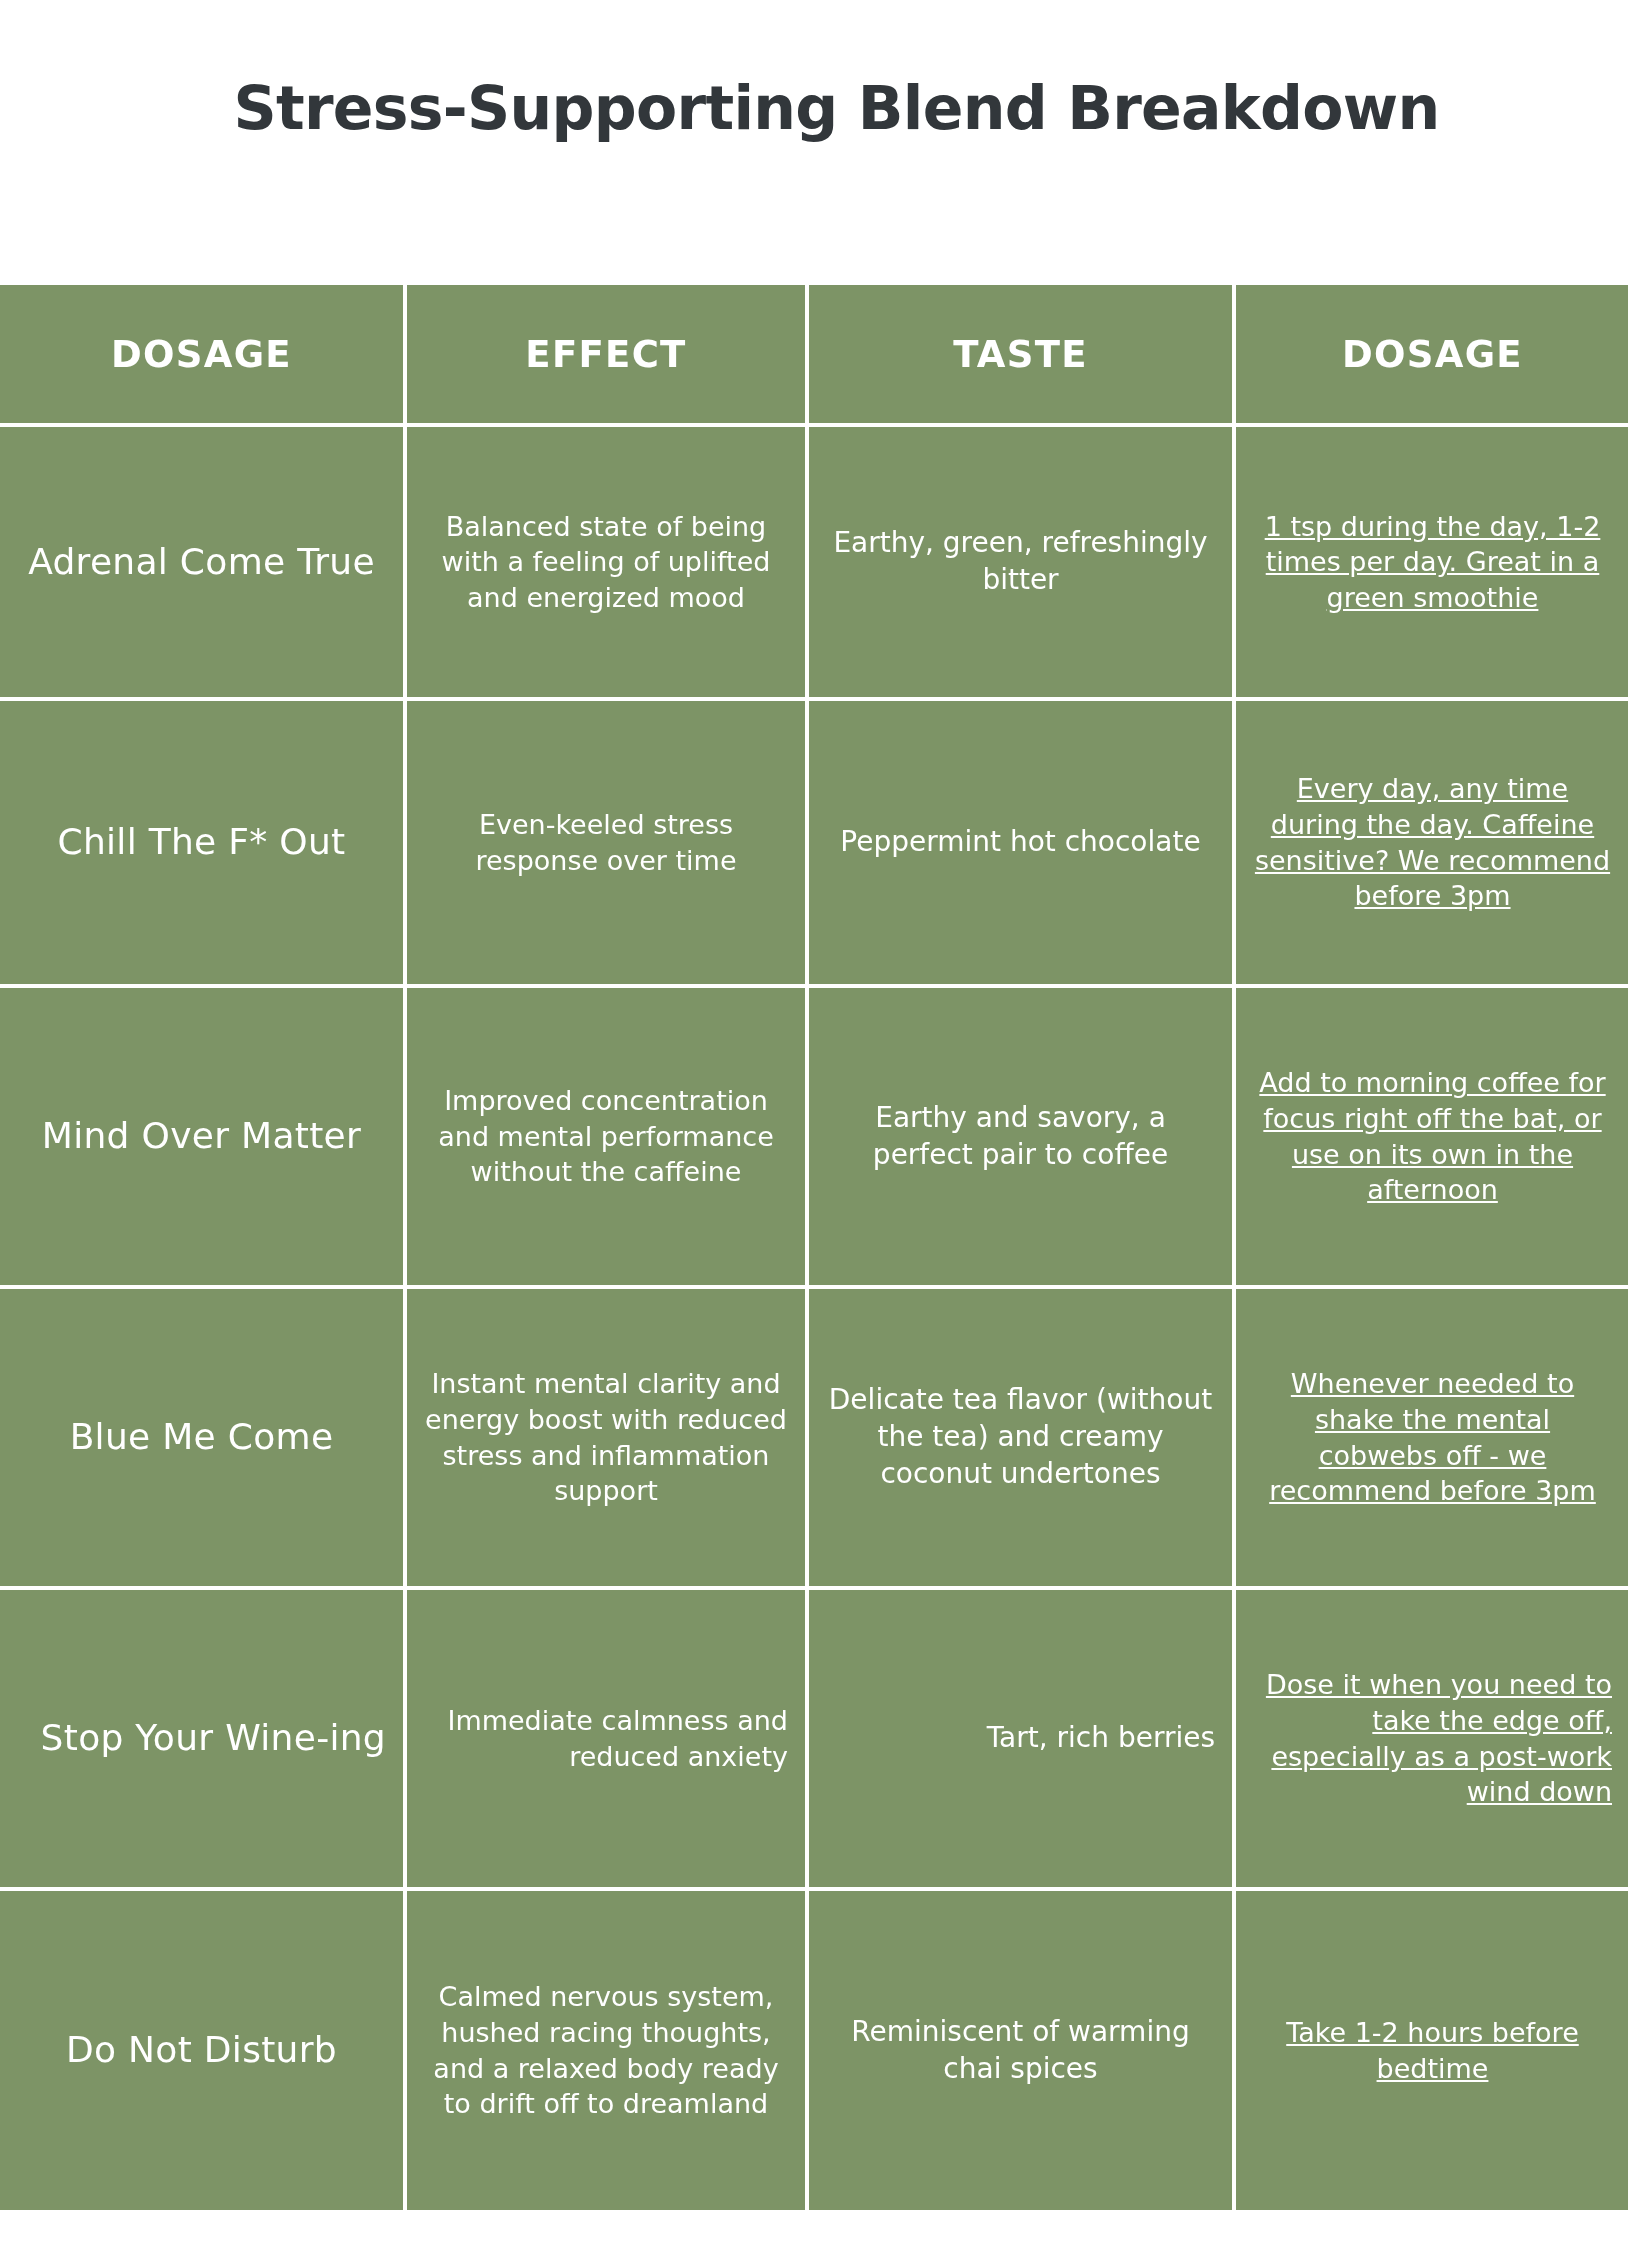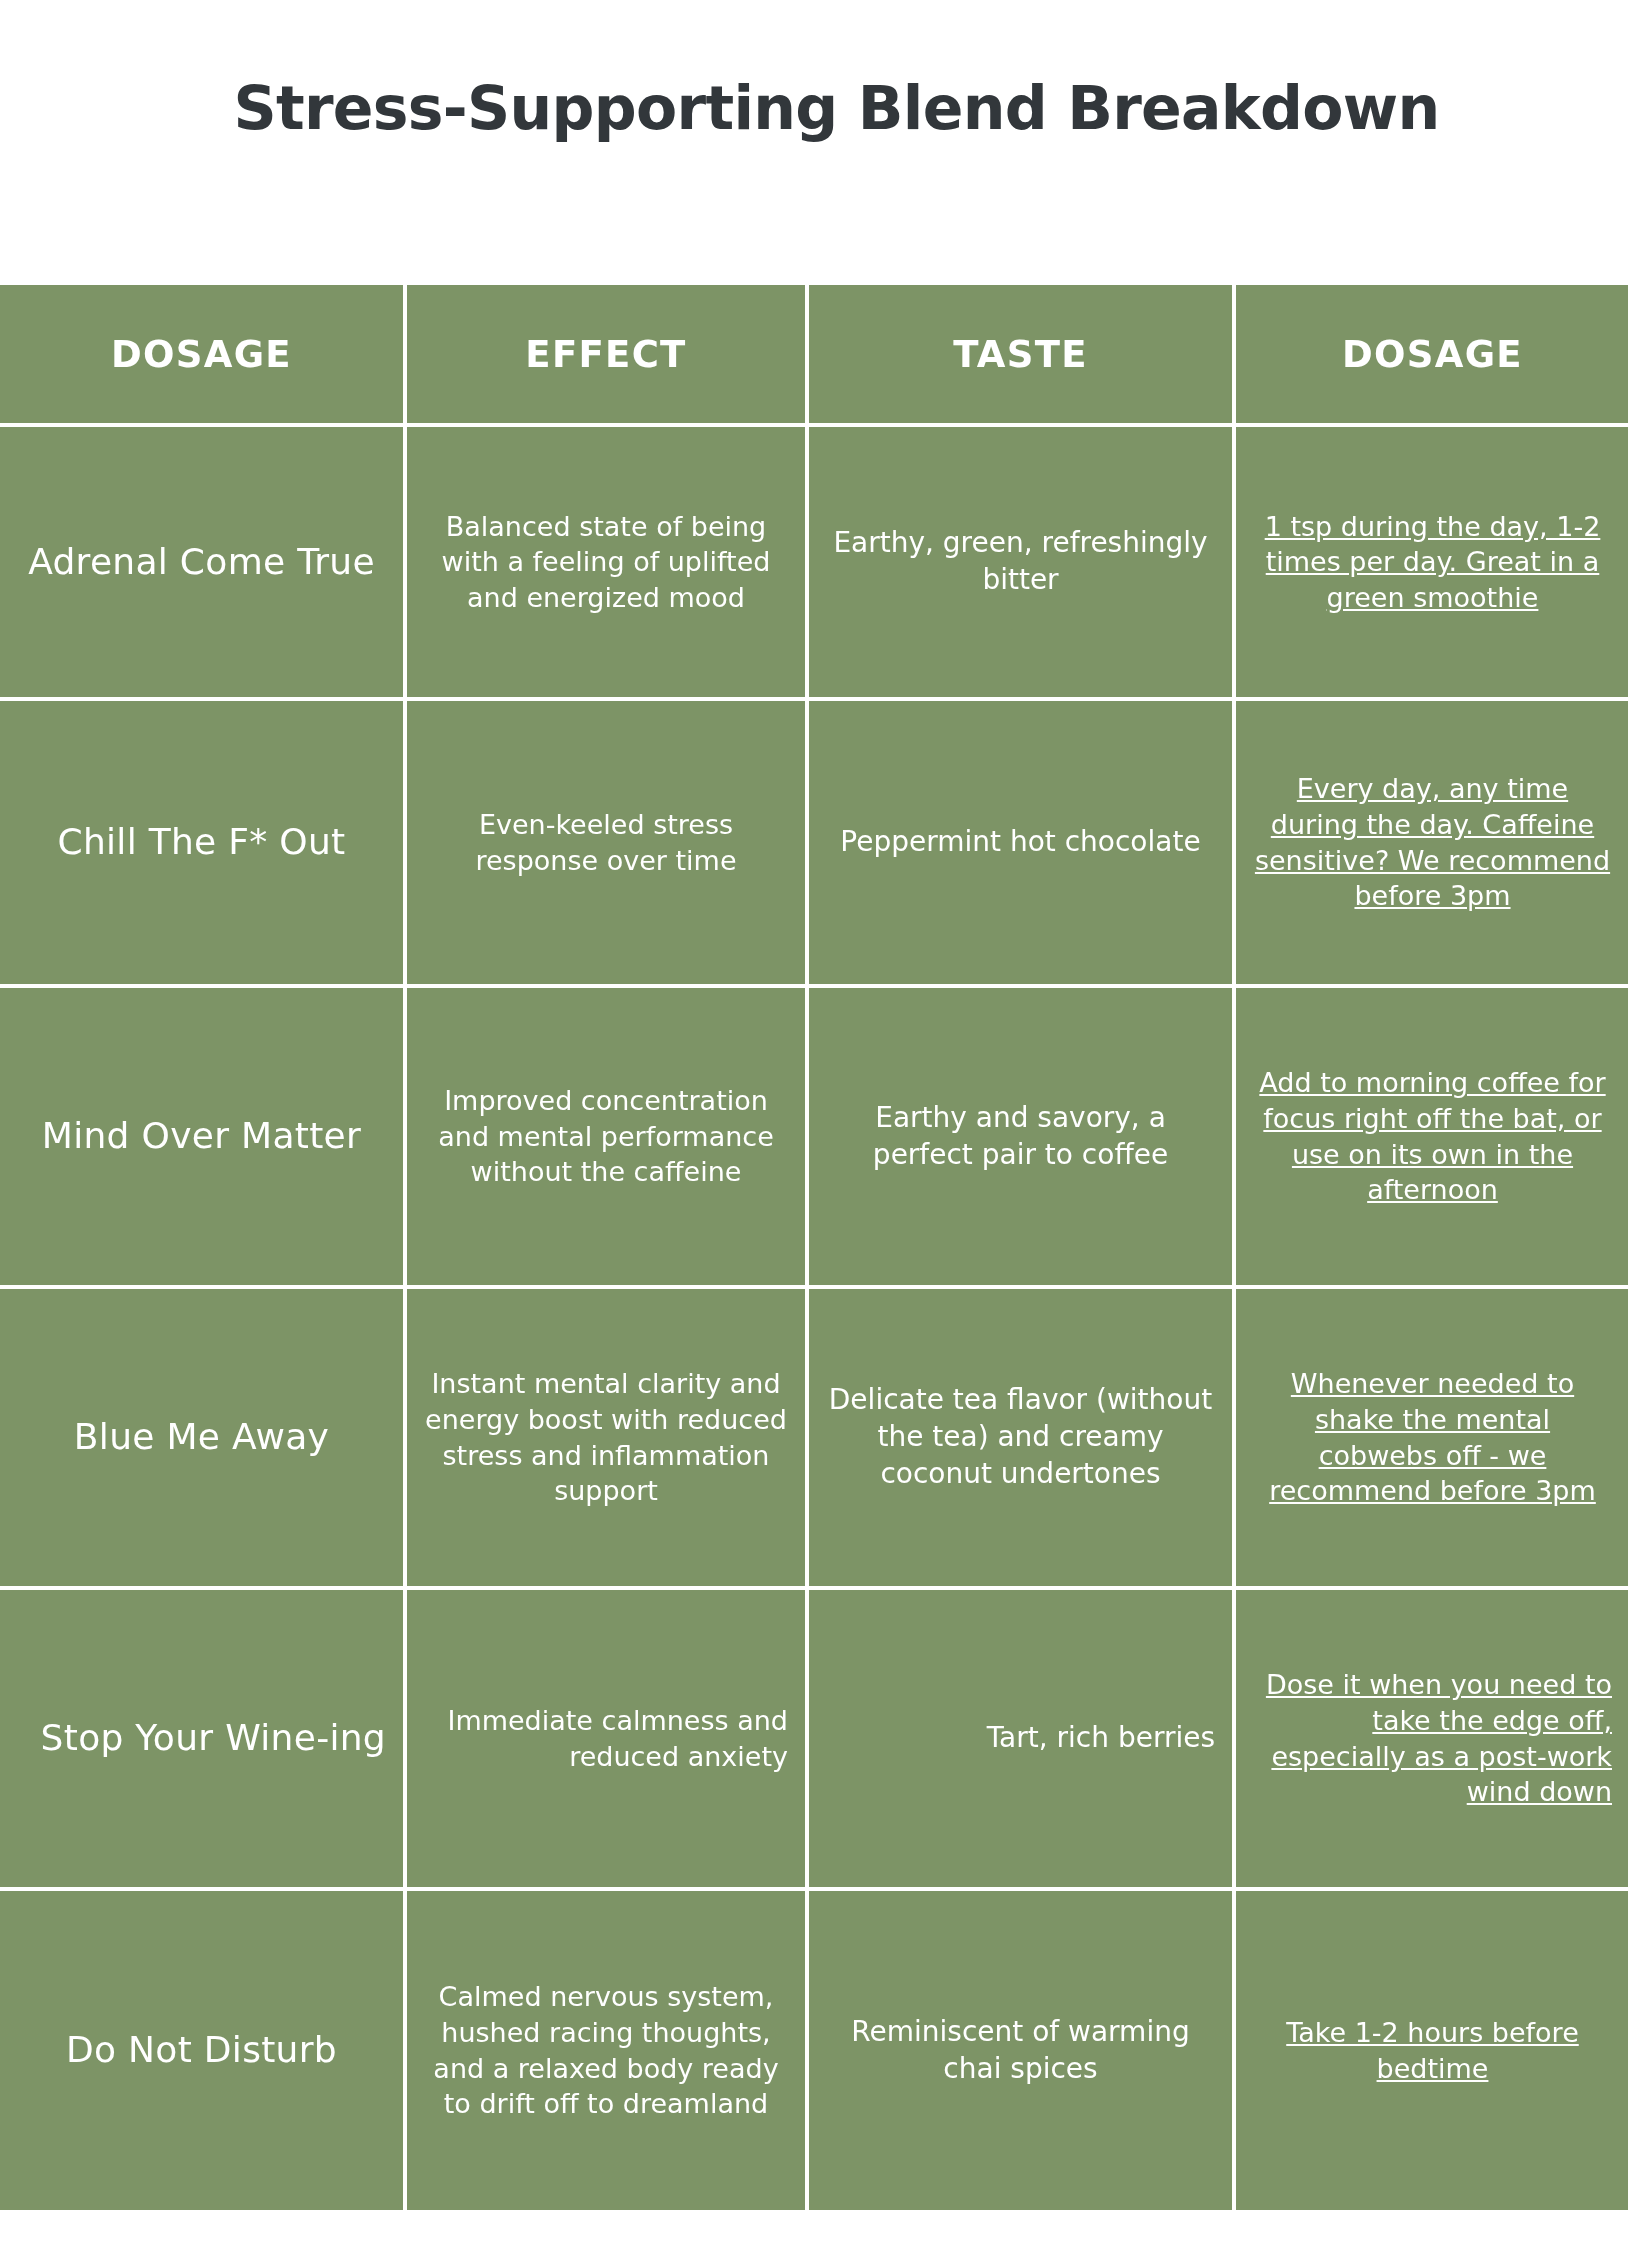--- a/index.html
+++ b/index.html
@@ -135,21 +135,21 @@
           <td class="taste-cell">Peppermint hot chocolate</td>
           <td class="dosage-cell">Every day, any time during the day. Caffeine sensitive? We recommend before 3pm</td>
         </tr>
         <tr class="r3">
           <td class="blend-name">Mind Over Matter</td>
           <td class="effect-cell">Improved concentration and mental performance without the caffeine</td>
           <td class="taste-cell">Earthy and savory, a perfect pair to coffee</td>
           <td class="dosage-cell">Add to morning coffee for focus right off the bat, or use on its own in the afternoon</td>
         </tr>
         <tr class="r4">
-          <td class="blend-name">Blue Me Away</td>
+          <td class="blend-name">Blue Me Come</td>
           <td class="effect-cell">Instant mental clarity and energy boost with reduced stress and inflammation support</td>
           <td class="taste-cell">Delicate tea flavor (without the tea) and creamy coconut undertones</td>
           <td class="dosage-cell">Whenever needed to shake the mental cobwebs off - we recommend before 3pm</td>
         </tr>
         <tr class="r5">
           <td class="blend-name">Stop Your Wine-ing</td>
           <td class="effect-cell">Immediate calmness and reduced anxiety</td>
           <td class="taste-cell">Tart, rich berries</td>
           <td class="dosage-cell">Dose it when you need to take the edge off, especially as a post-work wind down</td>
         </tr>

